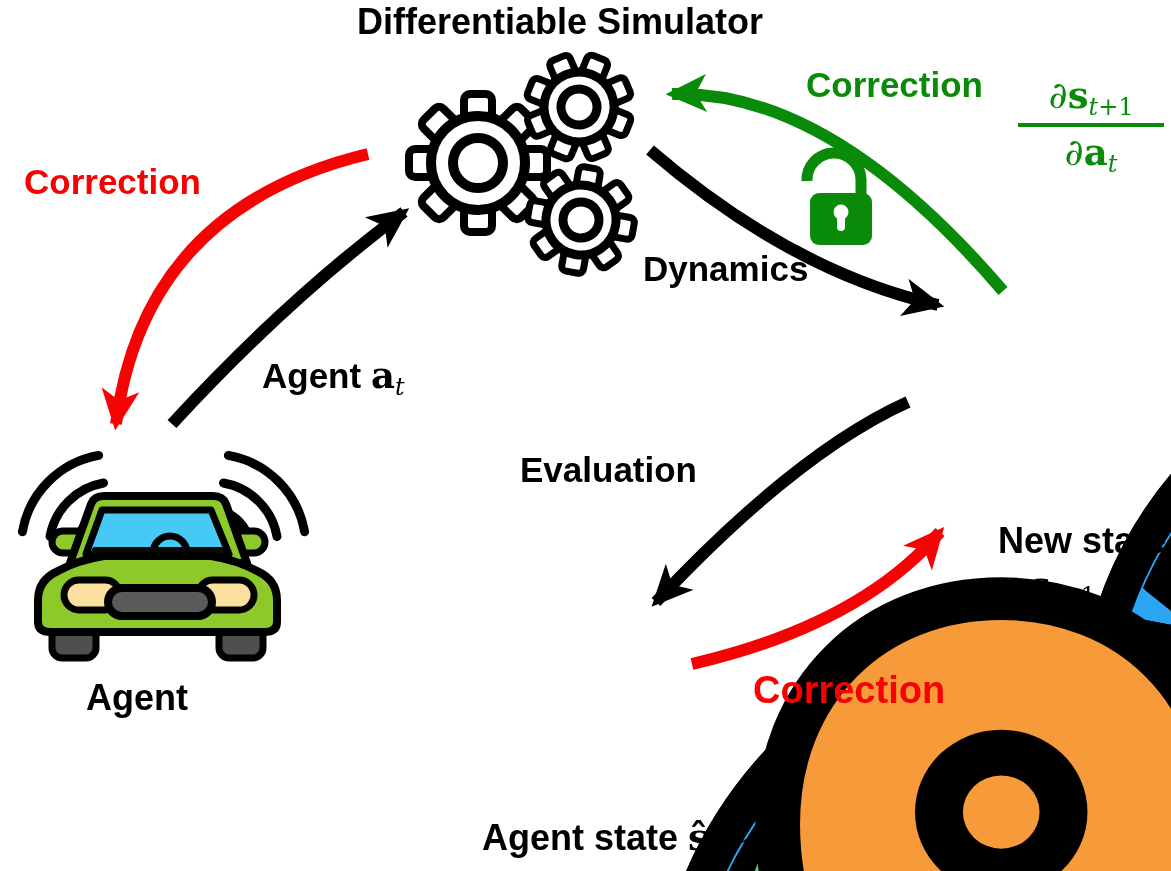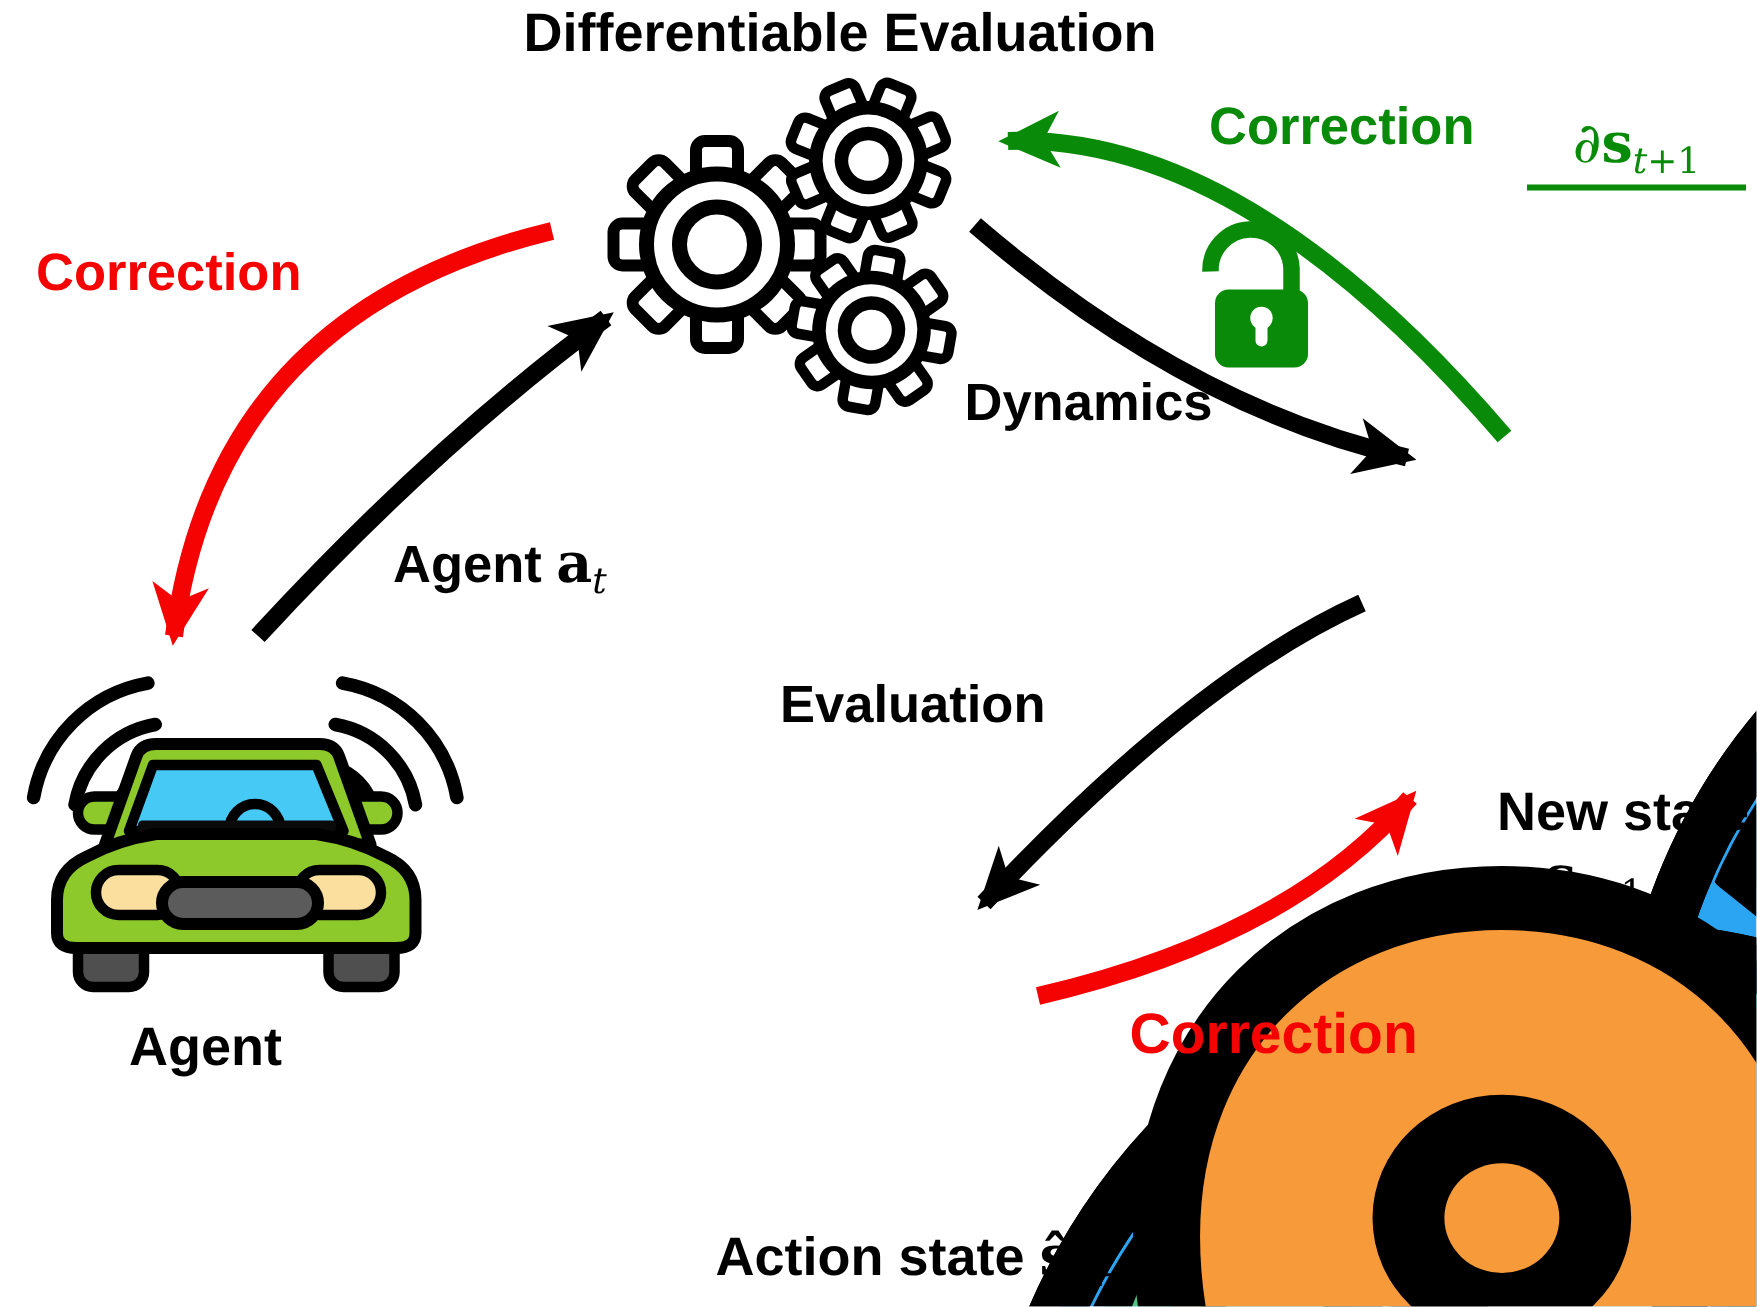--- a/index.html
+++ b/index.html
@@ -144,40 +144,41 @@
       <rect x="92" y="547" width="132" height="8" rx="3" fill="#0a0a0a"></rect>
       <rect x="52" y="610" width="44" height="48" rx="10" fill="#4f4f4f" stroke="#000" stroke-width="7"></rect>
       <rect x="219" y="610" width="44" height="48" rx="10" fill="#4f4f4f" stroke="#000" stroke-width="7"></rect>
       <path d="M 38,622 L 38,600 Q 38,580 58,571 Q 78,560 104,556 L 211,556 Q 237,560 257,571 Q 277,580 277,600 L 277,622 Q 277,632 264,632 L 51,632 Q 38,632 38,622 Z" fill="#8dc92a" stroke="#000" stroke-width="8" stroke-linejoin="round"></path>
       <rect x="64" y="580" width="56" height="30" rx="15" fill="#fadf9f" stroke="#000" stroke-width="7"></rect>
       <rect x="198" y="580" width="56" height="30" rx="15" fill="#fadf9f" stroke="#000" stroke-width="7"></rect>
       <rect x="108" y="588" width="104" height="28" rx="14" fill="#5b5b5b" stroke="#000" stroke-width="8"></rect>
     </g>
   </svg>
 
-  <div class="label center" style="left:300px;top:3px;width:520px;font-size:36px;">Differentiable Evaluation</div>
+  <div class="label center" style="left:300px;top:3px;width:520px;font-size:36px;">Differentiable Simulator</div>
 
   <div class="label red" style="left:24px;top:164px;">Correction</div>
 
   <div class="label green" style="left:806px;top:67px;">Correction</div>
 
   <div class="frac">
     <div><span class="partial">∂</span><span>s</span><span class="sub"><span class="var">t</span><span>+1</span></span></div>
     <div class="bar"></div>
+    <div><span class="partial">∂</span><span>a</span><span class="sub"><span class="var">t</span><span></span></span></div>
   </div>
 
   <div class="label" style="left:643px;top:251px;">Dynamics</div>
 
   <div class="label" style="left:262px;top:356px;"><span>Agent</span> <span class="math" style="font-size:37px;">a</span><span class="sub"><span class="var">t</span><span></span></span></div>
 
   <div class="label" style="left:520px;top:452px;">Evaluation</div>
 
   <div class="label center" style="left:27px;top:679px;width:220px;font-size:36px;">Agent</div>
 
   <div class="label center" style="left:974px;top:522px;width:216px;font-size:36px;">New state</div>
 
   <div class="label center" style="left:955px;top:566px;width:216px;"><span class="math" style="font-size:36px;">s</span><span class="sub"><span class="var">t</span><span>+1</span></span></div>
 
   <div class="label red" style="left:753px;top:671px;font-size:38px;">Correction</div>
 
-  <div class="label center" style="left:428px;top:818px;width:380px;font-size:36px;"><span>Action state</span> <span class="math" style="font-size:37px;">ŝ</span><span class="sub"><span class="var">t</span><span>+1</span></span></div>
+  <div class="label center" style="left:428px;top:818px;width:380px;font-size:36px;"><span>Agent state</span> <span class="math" style="font-size:37px;">ŝ</span><span class="sub"><span class="var">t</span><span>+1</span></span></div>
 
 </div>
 
 </body></html>

